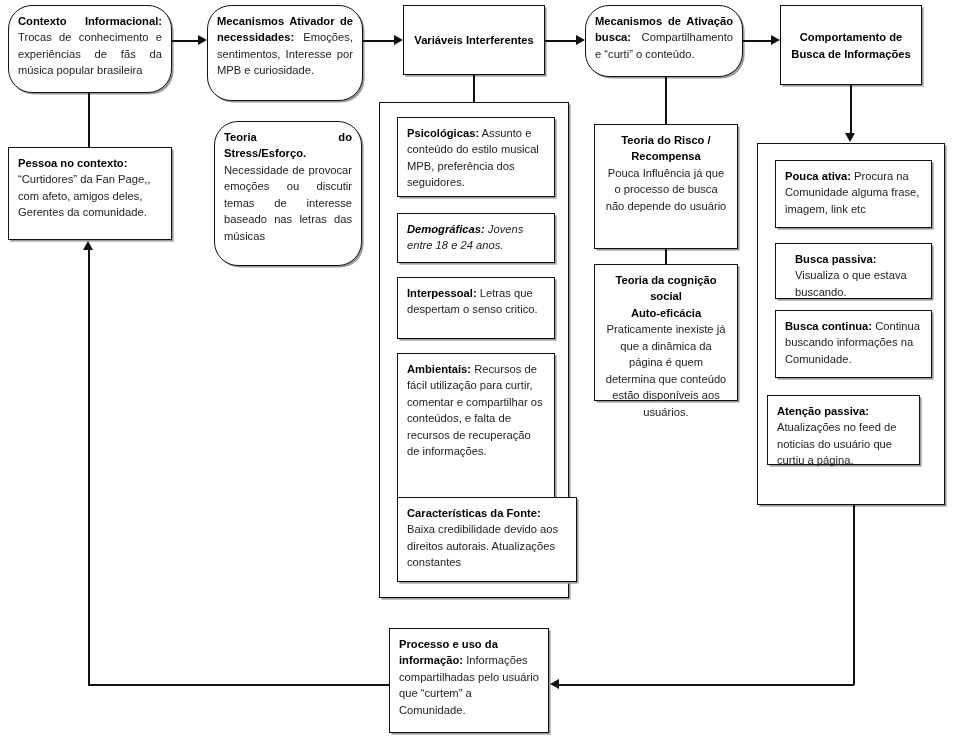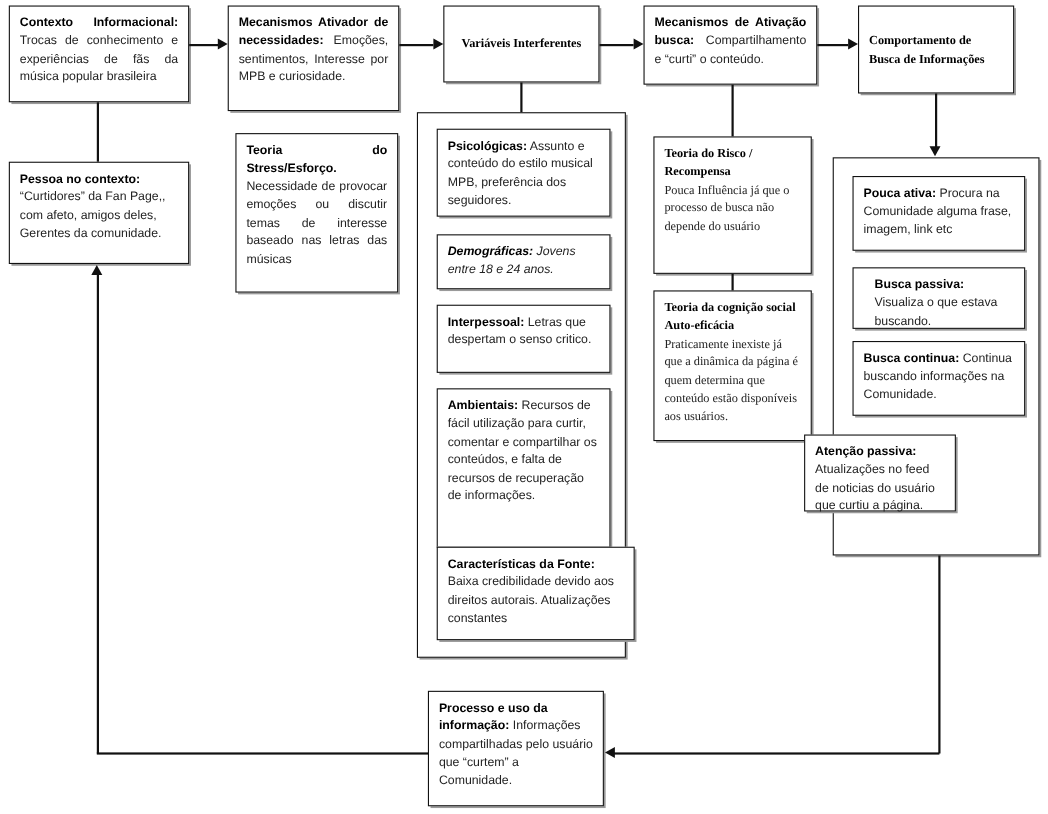--- a/index.html
+++ b/index.html
@@ -33,22 +33,22 @@
   }
   .box.container {
     padding: 0;
     box-shadow: 2px 2px 0 -0.4px #9a9a9a;
   }
   .box .t {
     display: block;
     white-space: pre-wrap;
   }
   .b { font-weight: bold; color: #000000; }
-  .just { text-align: justify; text-align-last: left; }
-  .ctr { text-align: left; font-family: Liberation Serif, serif; }
+  .just { text-align: justify; text-align-last: left; border-radius: 24px; }
+  .ctr { text-align: center; }
   .left { text-align: left; }
 
   
   .hline, .vline {
     position: absolute;
     background: #111111;
   }
   .hline { height: 1.6px; }
   .vline { width: 1.6px; }
   .arrow {
@@ -149,21 +149,21 @@
   </div>
 
   <div class="box left" style="left:775px; top:243px; width:157px; height:56px;padding-left:19px;">
     <span class="t"><span class="b">Busca passiva:</span><span> Visualiza o que estava buscando.</span></span>
   </div>
 
   <div class="box left" style="left:775px; top:310px; width:157px; height:68px;">
     <span class="t"><span class="b">Busca continua:</span><span> Continua buscando informações na Comunidade.</span></span>
   </div>
 
-  <div class="box left" style="left:731px; top:395px; width:138px; height:70px;">
+  <div class="box left" style="left:767px; top:395px; width:153px; height:70px;">
     <span class="t"><span class="b">Atenção passiva:</span><span> Atualizações no feed de noticias do usuário que curtiu a página.</span></span>
   </div>
 
   <div class="box left" style="left:389px; top:628px; width:160px; height:105px;">
     <span class="t"><span class="b">Processo e uso da informação:</span><span> Informações compartilhadas pelo usuário que “curtem” a Comunidade.</span></span>
   </div>
 
   <div class="hline" style="left:172px; top:40px; width:27px;"></div>
   <div class="arrow arrow-r" style="left:198px; top:35px;"></div>
 

